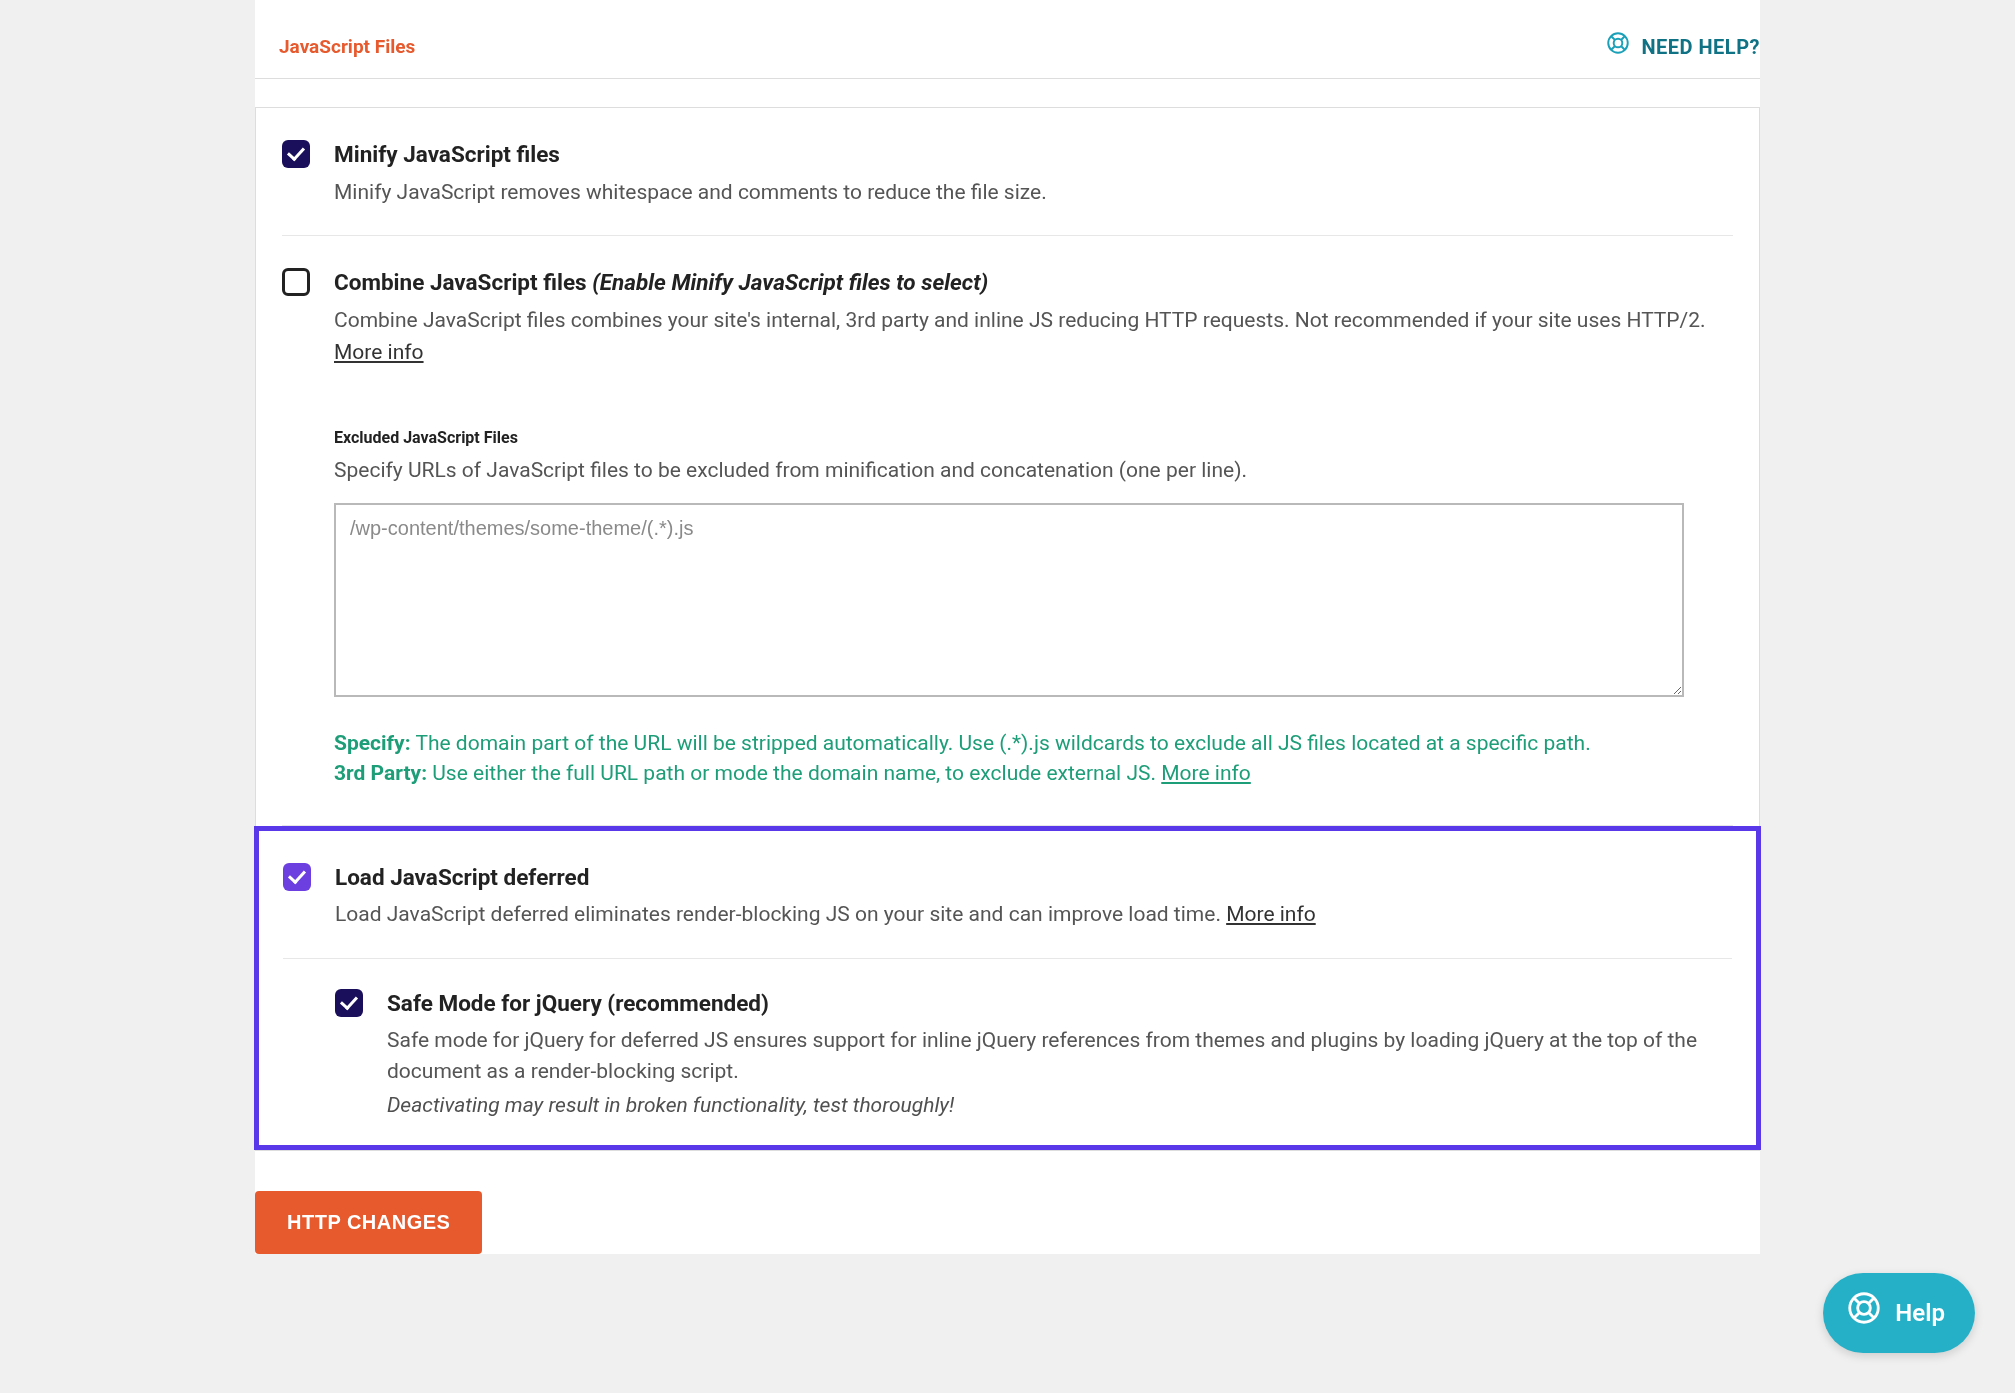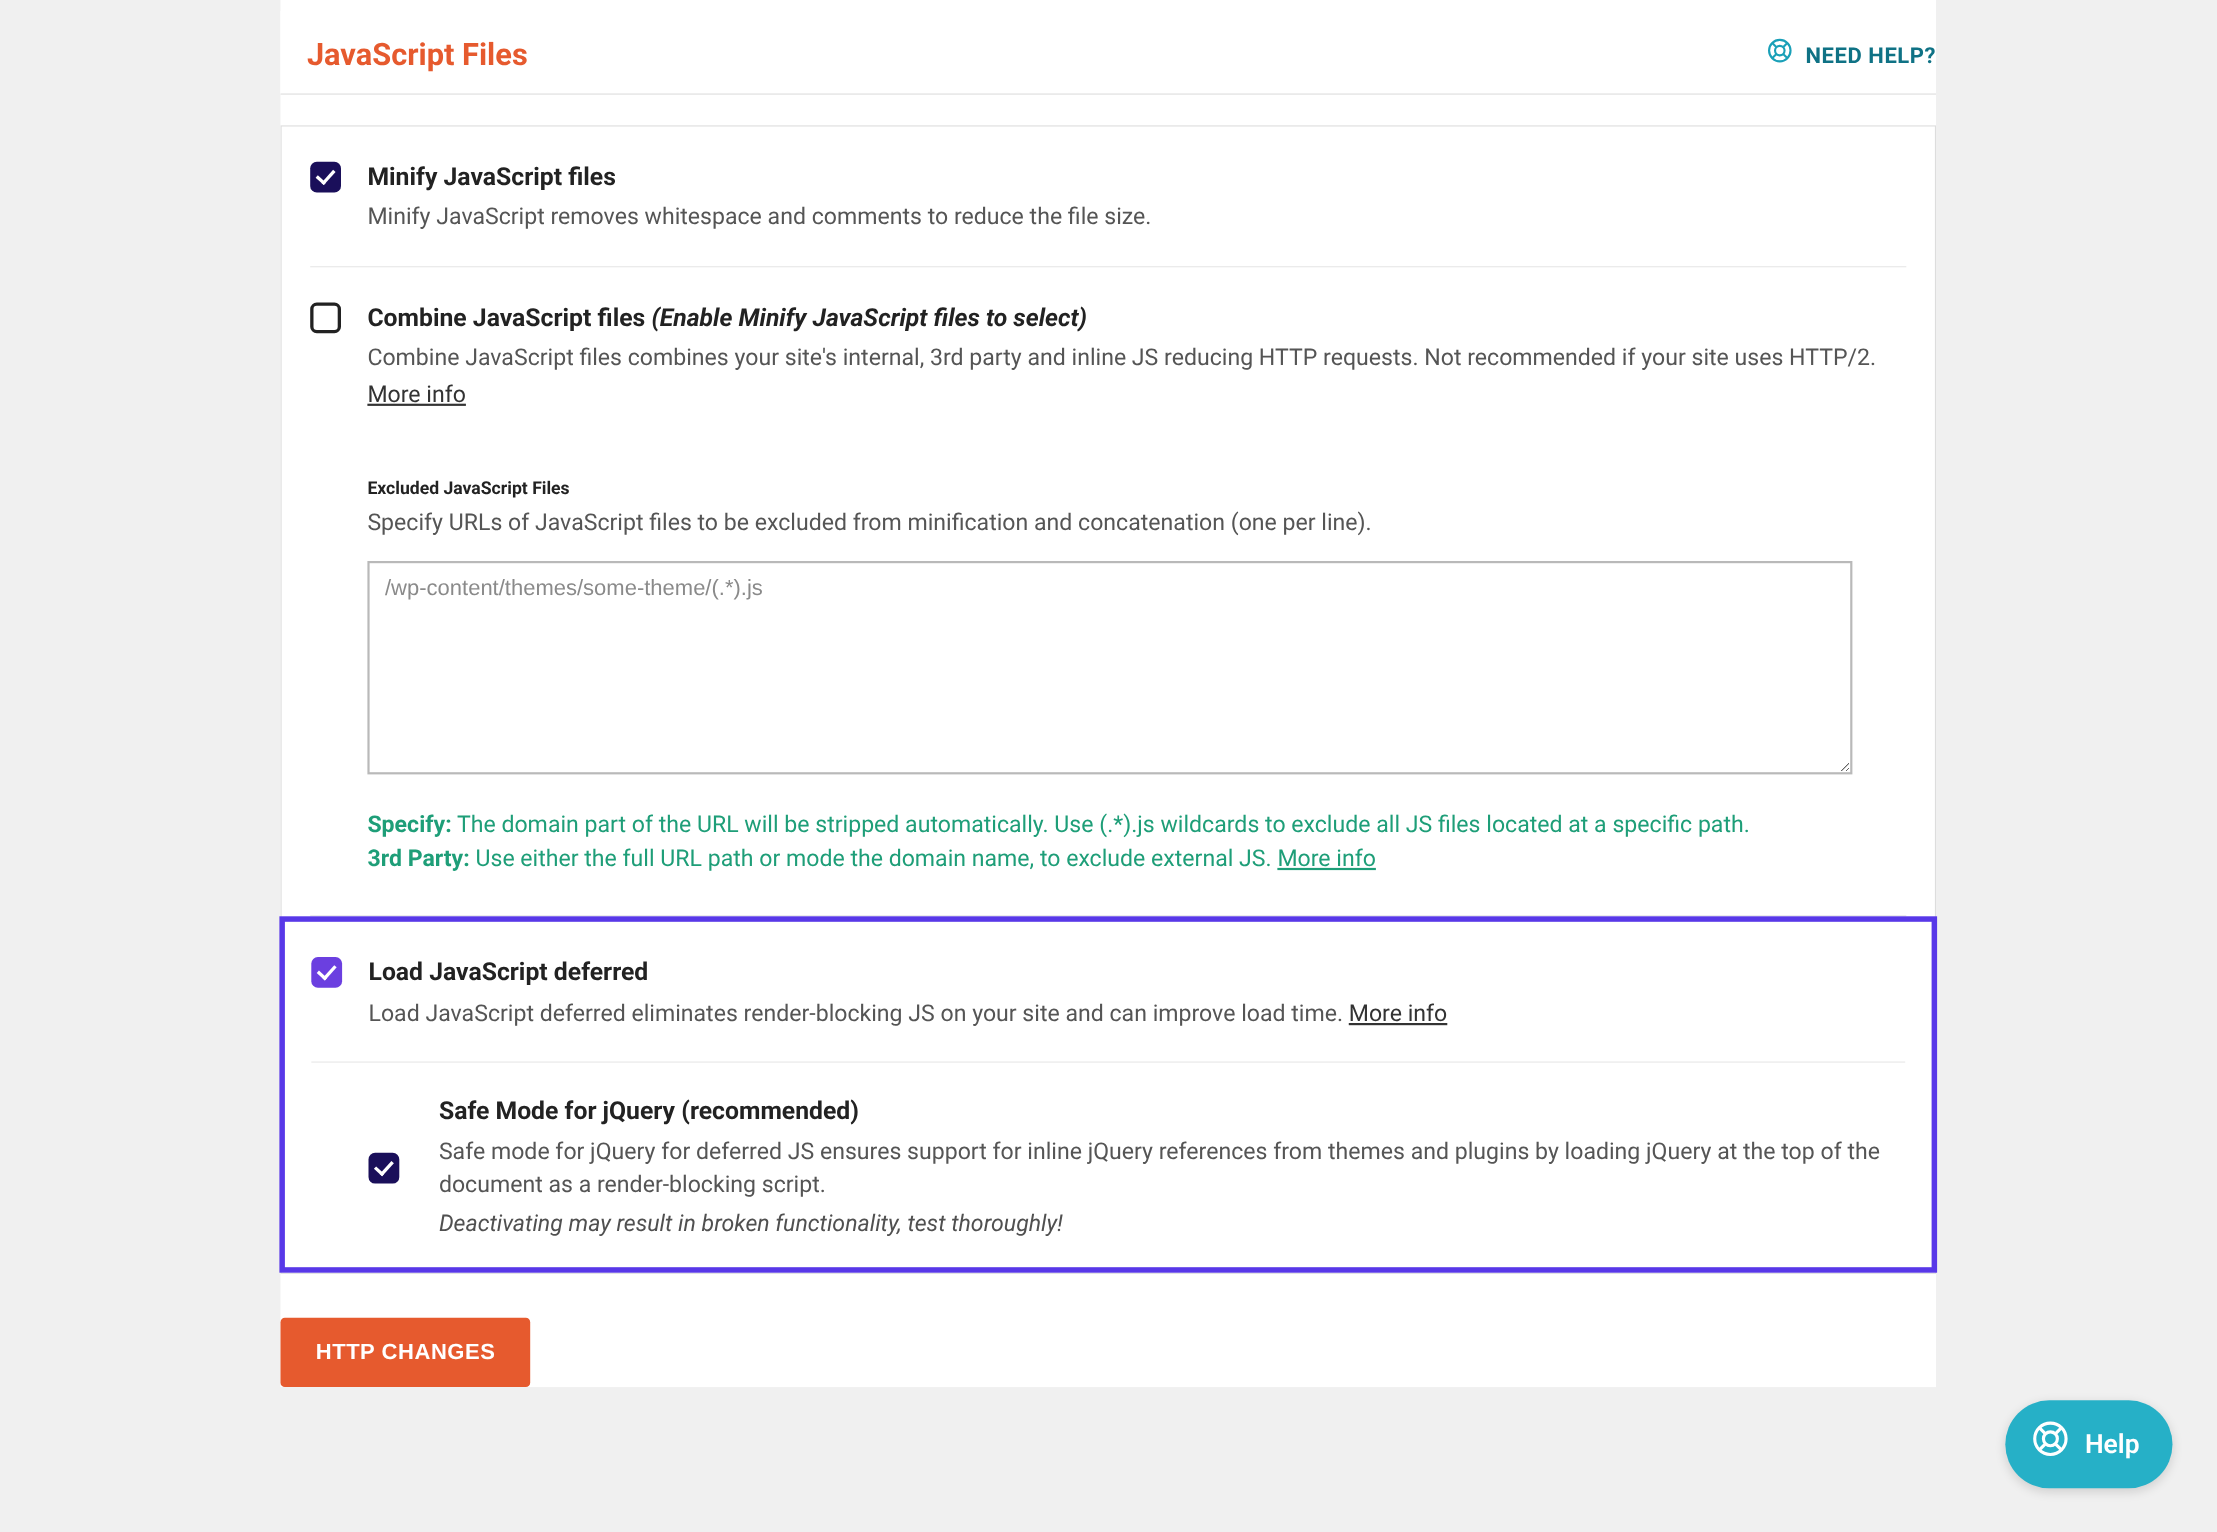--- a/index.html
+++ b/index.html
@@ -29,21 +29,21 @@
     position: relative;
   }
   
   .content-area {
     background: #fff;
     padding-top: 10px;
   }
   .section-title {
     color: #e65a2e;
     font-weight: 700;
-    font-size: 28px;
+    font-size: 19px;
     padding-left: 24px;
   }
   .help-link {
     display: flex;
     align-items: center;
     gap: 10px;
     color: #0f7285;
     font-weight: 700;
     font-size: 20px;
     cursor: pointer;
@@ -163,23 +163,22 @@
   .highlight-wrap {
     border: 5px solid #5838e8;
     margin: 0 -28px;
     padding: 0 24px 24px 24px;
   }
   .highlight-wrap .option:first-child {
     padding-top: 30px;
   }
   .sub-option {
     display: flex;
-    gap: 36px;
+    gap: 24px;
     padding: 28px 0 0 52px;
-    align-items: center;
   }
   .sub-option .opt-desc { color: #555; }
   .italic-warning {
     font-style: italic;
     color: #505050;
     margin-top: 4px;
     display: block;
   }
 
   

